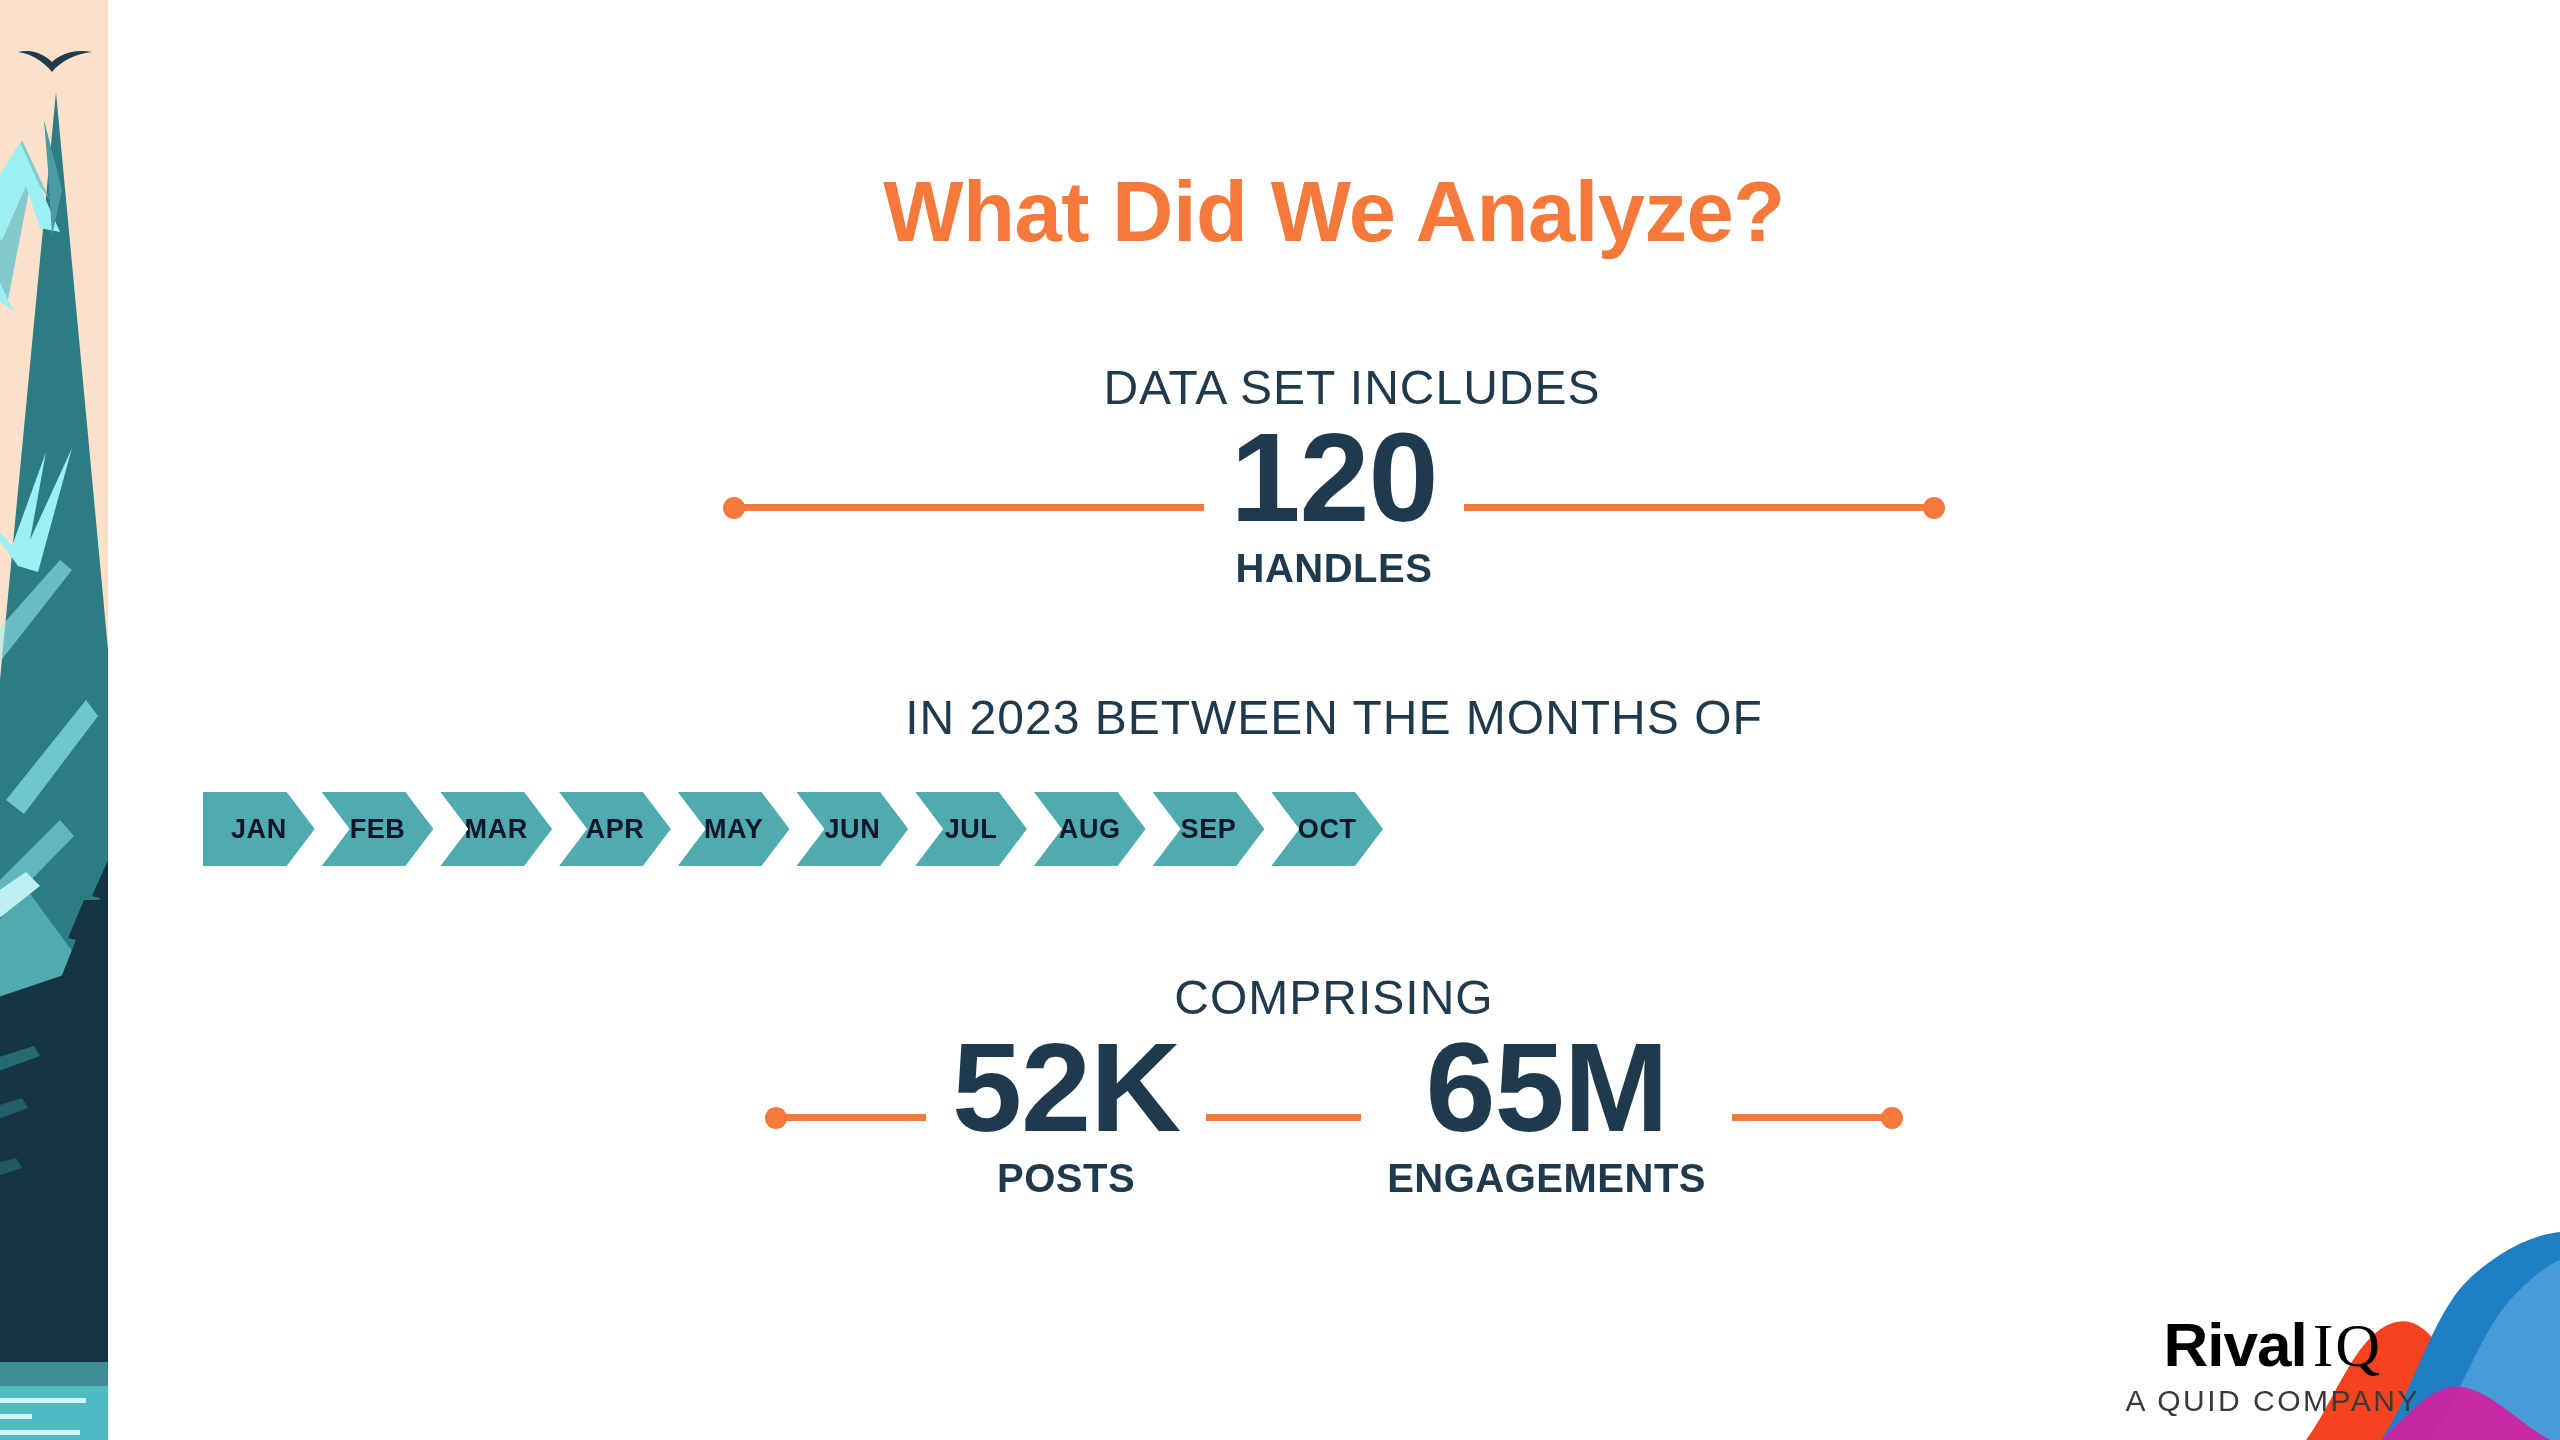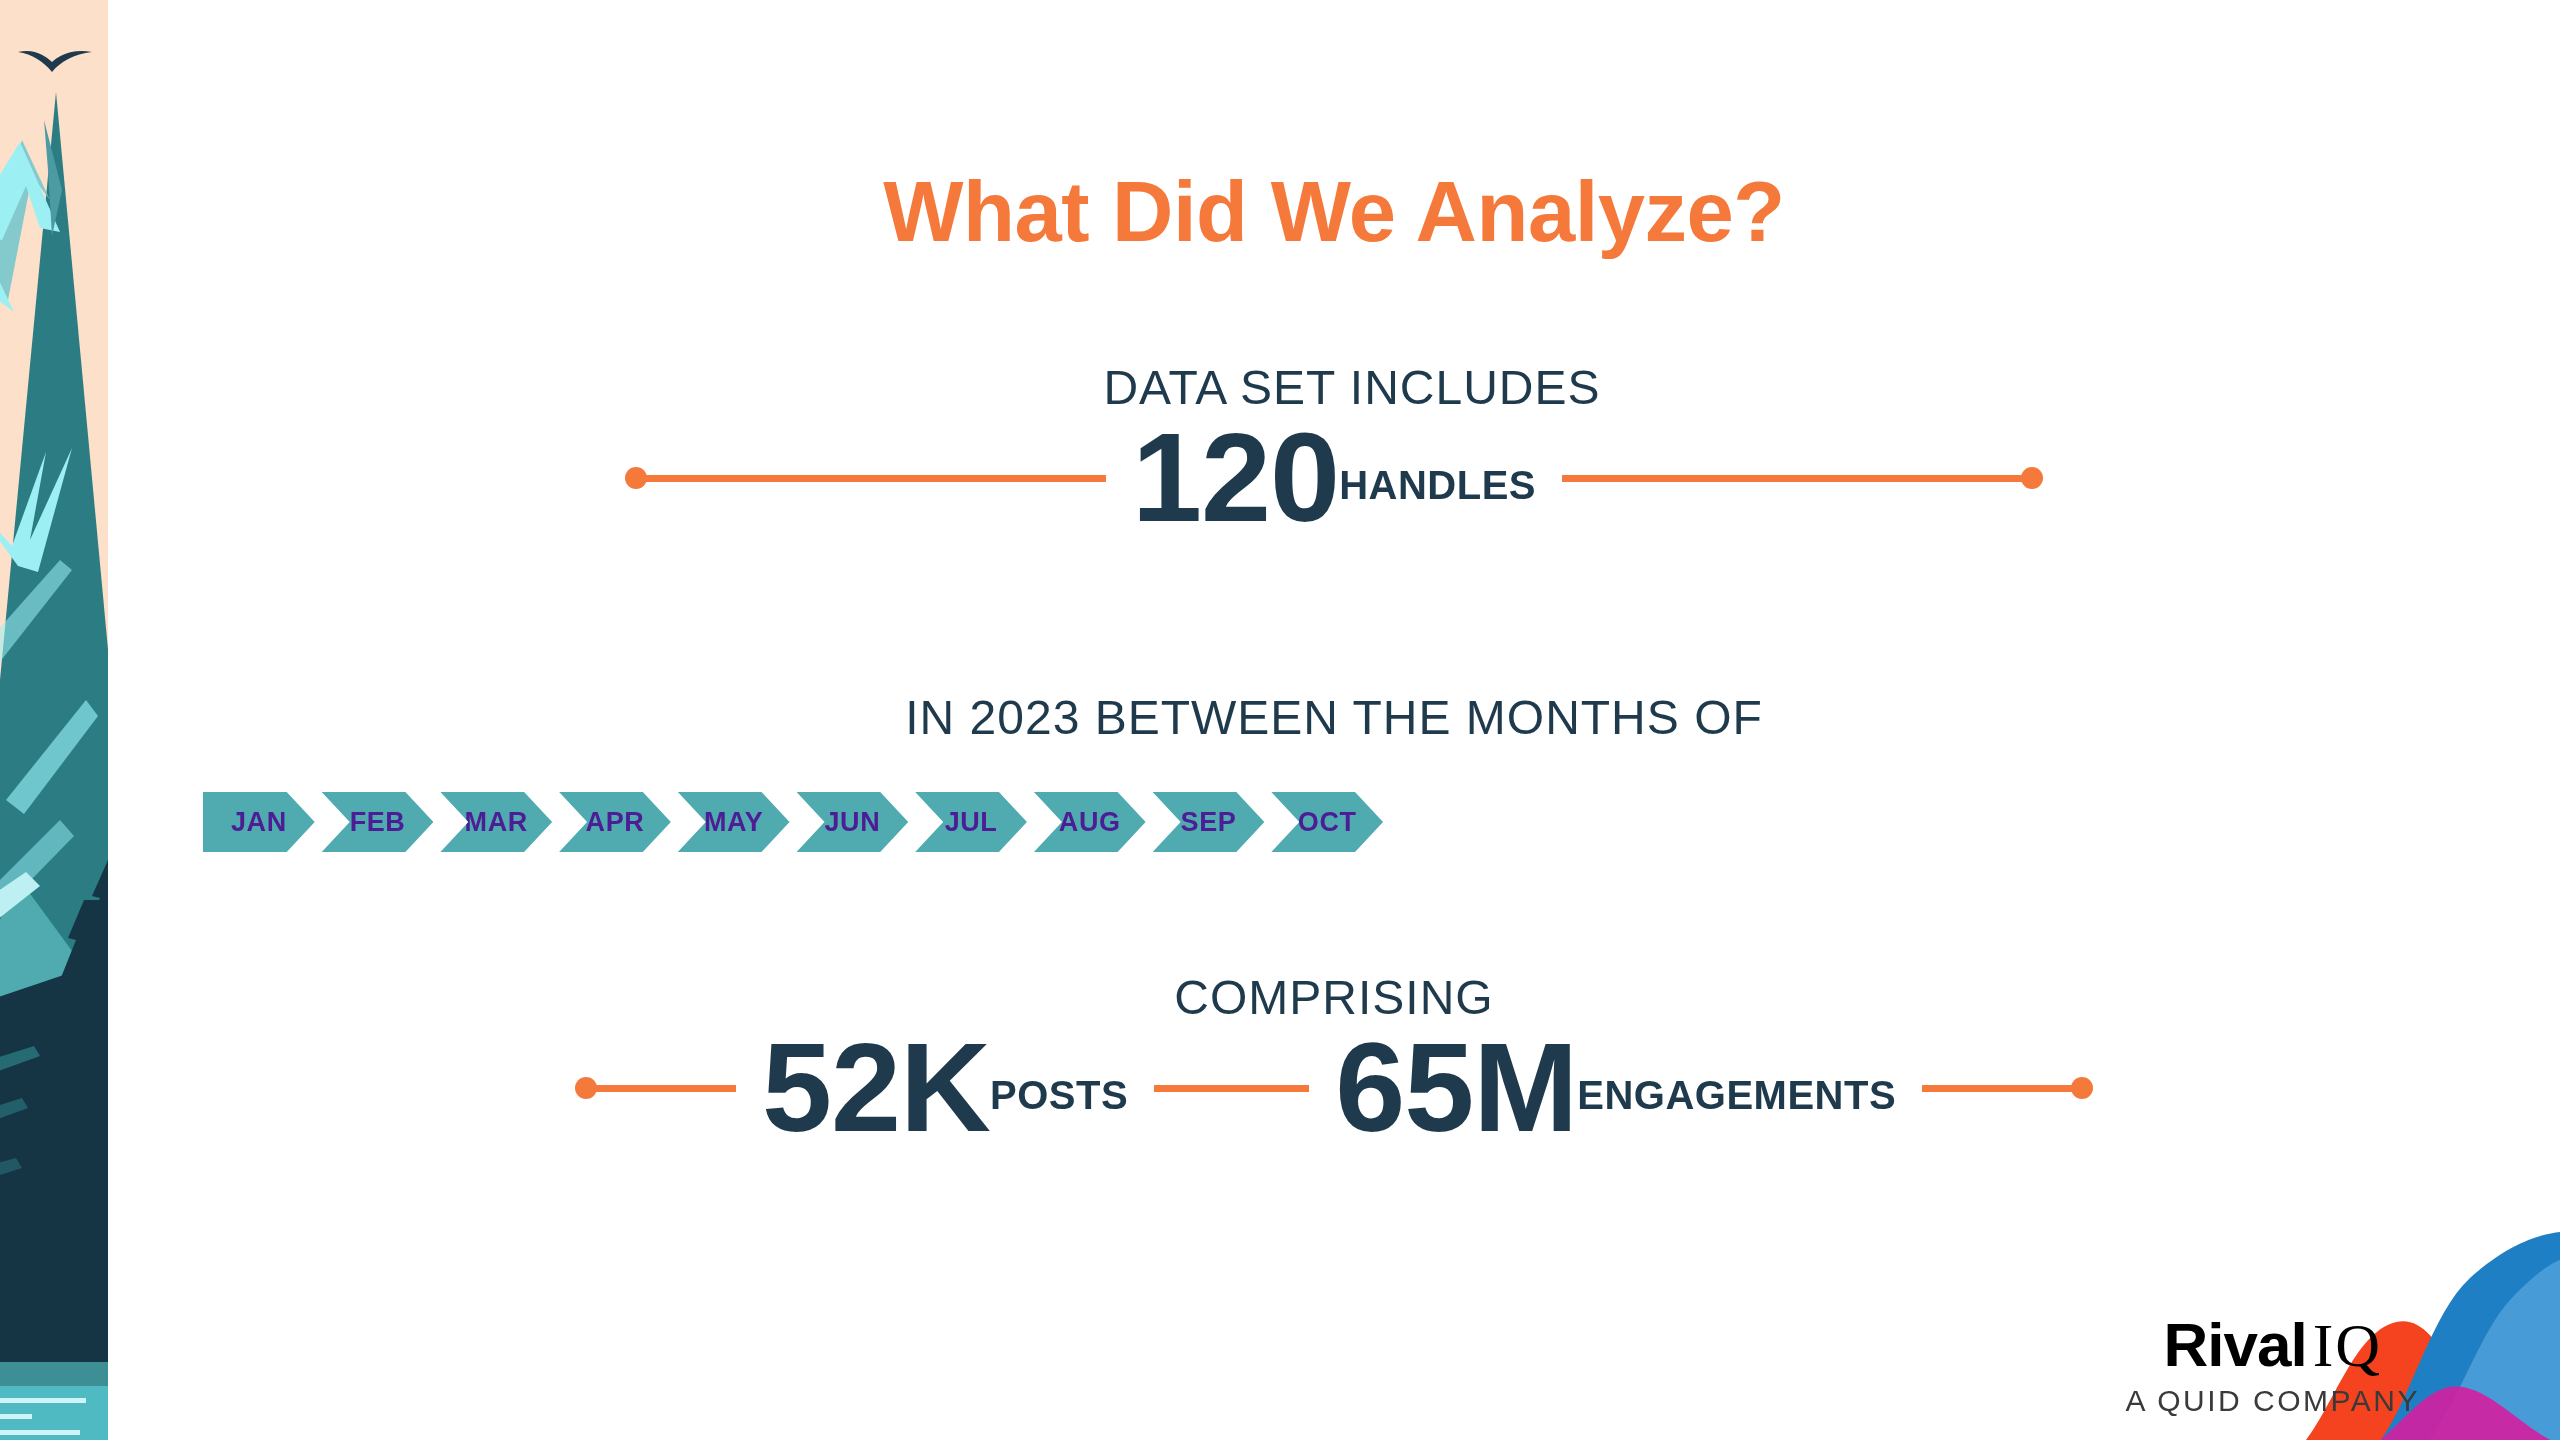--- a/index.html
+++ b/index.html
@@ -97,21 +97,21 @@
   .rule.dot-left::before { left: -11px; }
   .rule.dot-right::after { right: -11px; }
 
   .rule-w-long  { width: 470px; }
   .rule-w-short { width: 150px; }
   .rule-w-mid   { width: 155px; }
   .rule-w-end   { width: 160px; }
 
   .stat-block {
     display: flex;
-    flex-direction: row;
+    flex-direction: column;
     align-items: center;
     margin: 0 26px;
     flex: none;
     justify-content: flex-end;
   }
   .stat-number {
     color: #1E3A4C;
     font-size: 126px;
     font-weight: 700;
     line-height: 0.86;
@@ -132,27 +132,27 @@
     position: absolute;
     top: 768px;
     left: 95px;
     width: 1180px;
     height: 68px;
     display: flex;
   }
   .month-chip {
     position: relative;
     flex: 1 1 0;
-    height: 60px;
+    height: 74px;
     background: #4FABB0;
     display: flex;
     align-items: center;
     justify-content: center;
     margin-right: 7px;
-    color: #4c1d95;
+    color: #0f172a;
     font-size: 27px;
     font-weight: 700;
     letter-spacing: 0.6px;
     clip-path: polygon(0 0, calc(100% - 28px) 0, 100% 50%, calc(100% - 28px) 100%, 0 100%, 28px 50%);
   }
   .month-chip:first-child {
     clip-path: polygon(0 0, calc(100% - 28px) 0, 100% 50%, calc(100% - 28px) 100%, 0 100%);
   }
   .month-chip:last-child { margin-right: 0; }
 

